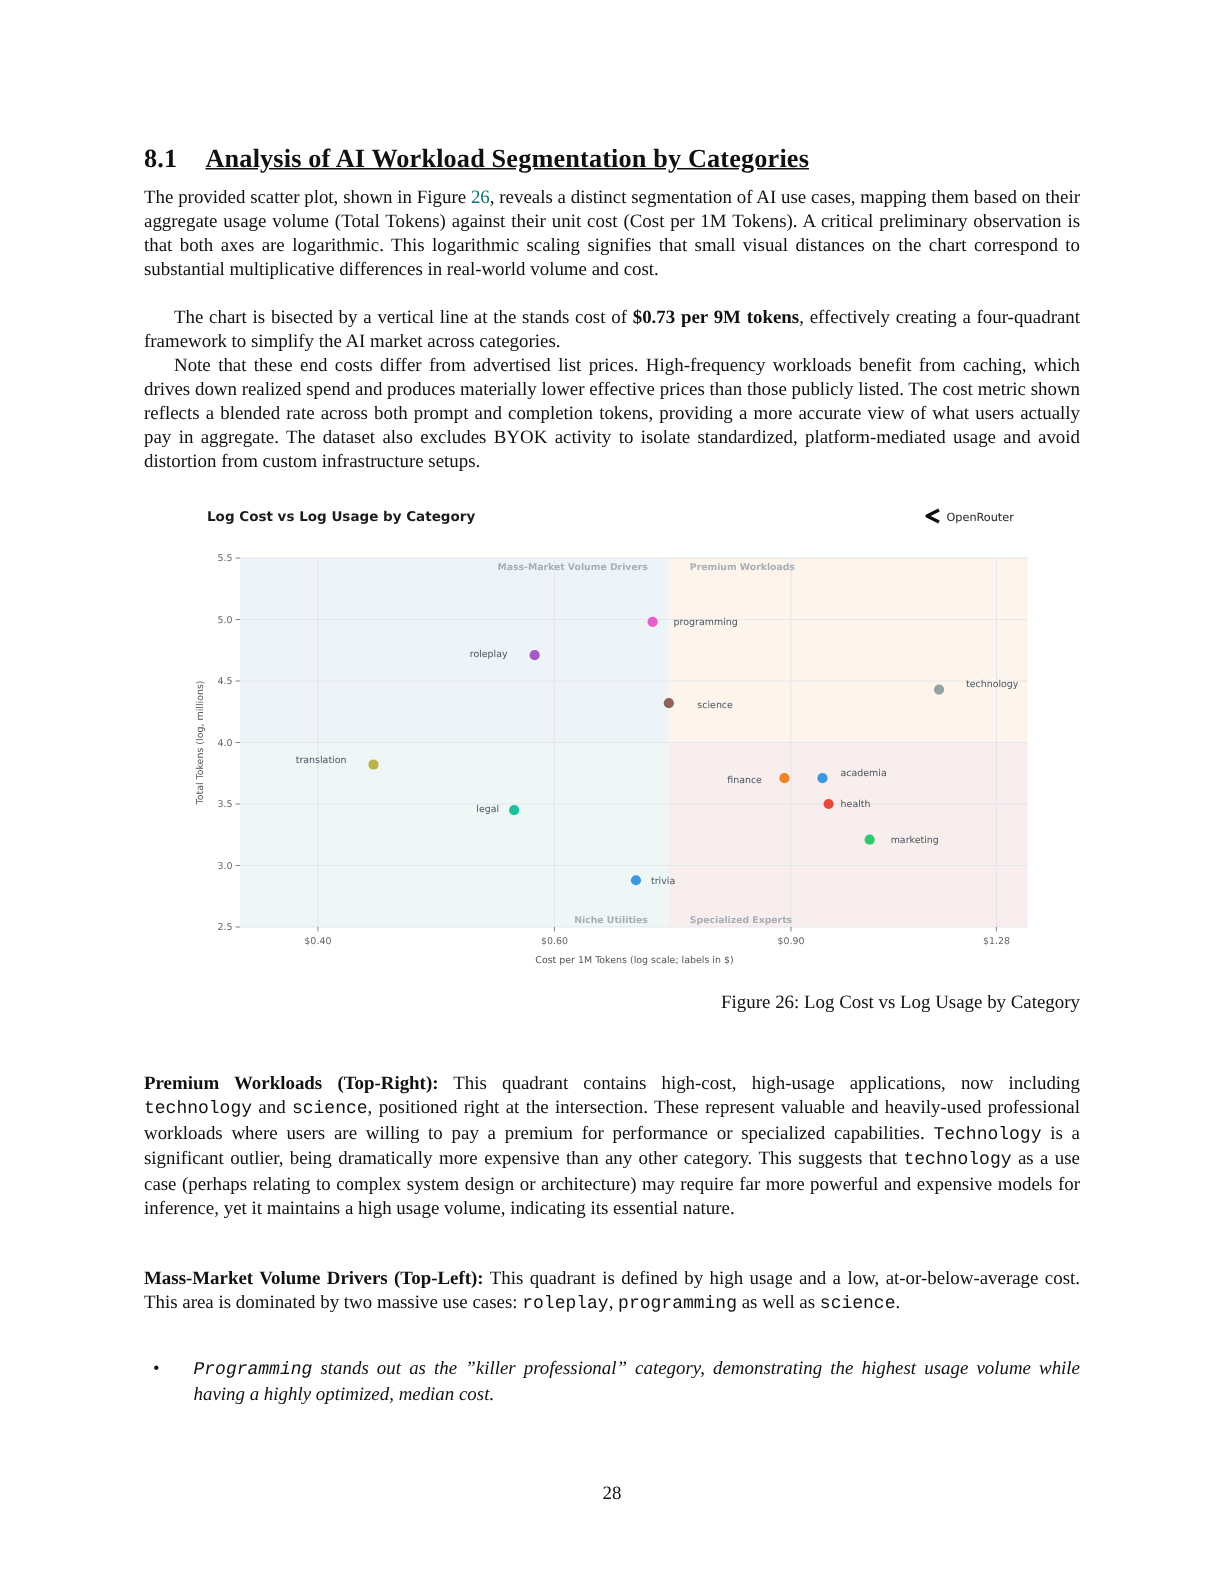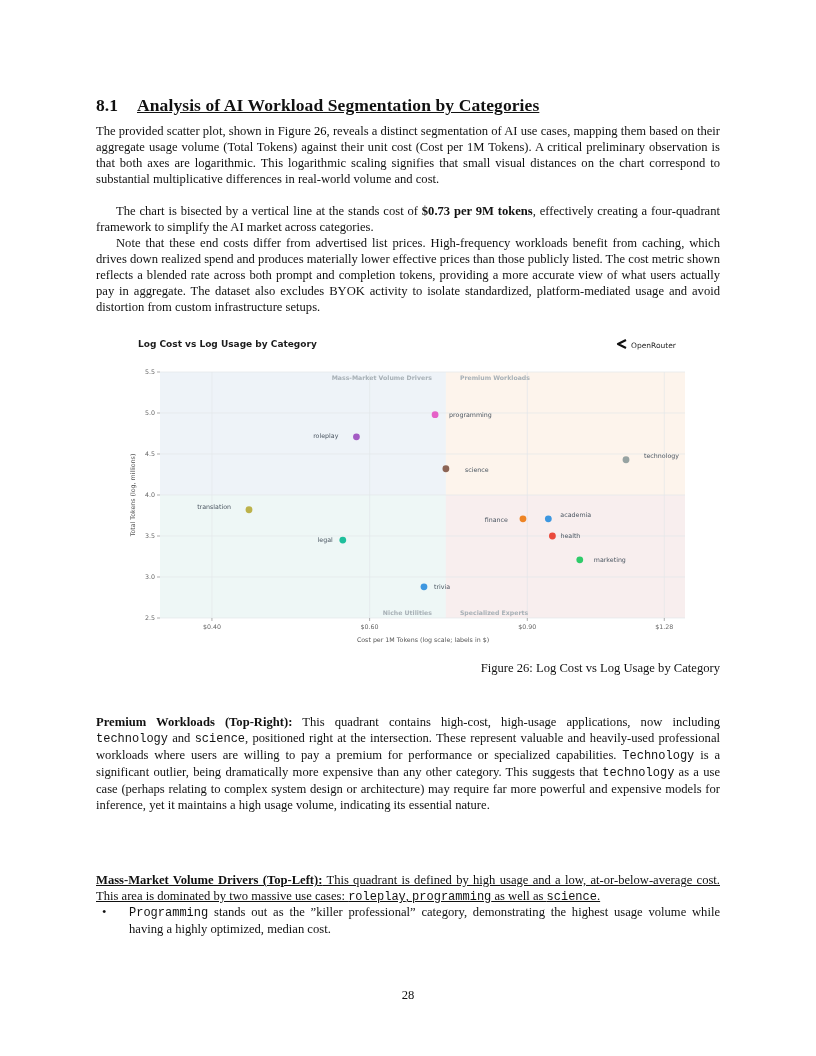--- a/index.html
+++ b/index.html
@@ -3,50 +3,50 @@
 <meta charset="utf-8">
 <style>
   html, body { margin:0; padding:0; background:#ffffff; }
   body { width:816px; height:1056px; position:relative; overflow:hidden;
          font-family:"Liberation Serif","DejaVu Serif",serif; color:#111; }
   .page { position:absolute; left:96px; top:0; width:624px; }
   h2 { position:absolute; top:95px; left:0; margin:0; font-size:17.5px; font-weight:bold; letter-spacing:0.1px; white-space:nowrap;text-decoration:underline; }
   h2 .num { display:inline-block; width:41px; }
   .para { position:absolute; left:0; width:624px; font-size:12.6px; line-height:16.1px; text-align:justify; margin:0; }
   .indent { text-indent:20px; }
-  .ref { color:#000000; }
+  .ref { color:#0f766e; }
   code, .mono { font-family:"Liberation Mono","DejaVu Sans Mono",monospace; font-size:12px; }
   .figure { position:absolute; left:130px; top:330px; width:560px; height:318px; }
   .caption { position:absolute; top:661px; left:0; width:624px; text-align:right; font-size:12.6px; }
   .pagenum { position:absolute; top:988px; left:0; width:624px; text-align:center; font-size:12.6px; }
   .bold { font-weight:bold; }
   .bullet { position:absolute; left:0; width:624px; font-size:12.6px; line-height:16.1px; }
   .bullet .dot { position:absolute; left:6px; top:0; }
-  .bullet .btext { margin-left:33px; text-align:justify; }
+  .bullet .btext { margin-left:33px; text-align:justify;font-style:italic; }
   svg text { font-family:"DejaVu Sans","Liberation Sans",sans-serif; }
 </style>
 </head>
 <body>
 
 <div class="page">
   <h2>
     <span class="num">8.1</span><span>Analysis of AI Workload Segmentation by Categories</span>
   </h2>
 
   <p class="para" style="top:123px;"><span>The provided scatter plot, shown in Figure </span><a class="ref">26</a><span>, reveals a distinct segmentation of AI use cases, mapping them based on their aggregate usage volume (Total Tokens) against their unit cost (Cost per 1M Tokens). A critical preliminary observation is that both axes are logarithmic. This logarithmic scaling signifies that small visual distances on the chart correspond to substantial multiplicative differences in real-world volume and cost.</span></p>
 
   <p class="para indent" style="top:203px;"><span>The chart is bisected by a vertical line at the stands cost of </span><span class="bold">$0.73 per 9M tokens</span><span>, effectively creating a four-quadrant framework to simplify the AI market across categories.</span></p>
 
   <p class="para indent" style="top:235px;">Note that these end costs differ from advertised list prices. High-frequency workloads benefit from caching, which drives down realized spend and produces materially lower effective prices than those publicly listed. The cost metric shown reflects a blended rate across both prompt and completion tokens, providing a more accurate view of what users actually pay in aggregate. The dataset also excludes BYOK activity to isolate standardized, platform-mediated usage and avoid distortion from custom infrastructure setups.</p>
 
   <div class="caption">Figure 26: Log Cost vs Log Usage by Category</div>
 
   <p class="para" style="top:714px;"><span class="bold">Premium Workloads (Top-Right):</span><span> This quadrant contains high-cost, high-usage applications, now including </span><code>technology</code><span> and </span><code>science</code><span>, positioned right at the intersection. These represent valuable and heavily-used professional workloads where users are willing to pay a premium for performance or specialized capabilities. </span><code>Technology</code><span> is a significant outlier, being dramatically more expensive than any other category. This suggests that </span><code>technology</code><span> as a use case (perhaps relating to complex system design or architecture) may require far more powerful and expensive models for inference, yet it maintains a high usage volume, indicating its essential nature.</span></p>
 
-  <p class="para" style="top:872px;text-decoration:underline;"><span class="bold">Mass-Market Volume Drivers (Top-Left):</span><span> This quadrant is defined by high usage and a low, at-or-below-average cost. This area is dominated by two massive use cases: </span><code>roleplay</code><span>, </span><code>programming</code><span> as well as </span><code>science</code><span>.</span></p>
+  <p class="para" style="top:844px;"><span class="bold">Mass-Market Volume Drivers (Top-Left):</span><span> This quadrant is defined by high usage and a low, at-or-below-average cost. This area is dominated by two massive use cases: </span><code>roleplay</code><span>, </span><code>programming</code><span> as well as </span><code>science</code><span>.</span></p>
 
   <div class="bullet" style="top:904px;">
     <span class="dot">•</span>
     <div class="btext"><code>Programming</code><span> stands out as the ”killer professional” category, demonstrating the highest usage volume while having a highly optimized, median cost.</span></div>
   </div>
 
   <div class="pagenum">28</div>
 </div>
 
 <div class="figure">

